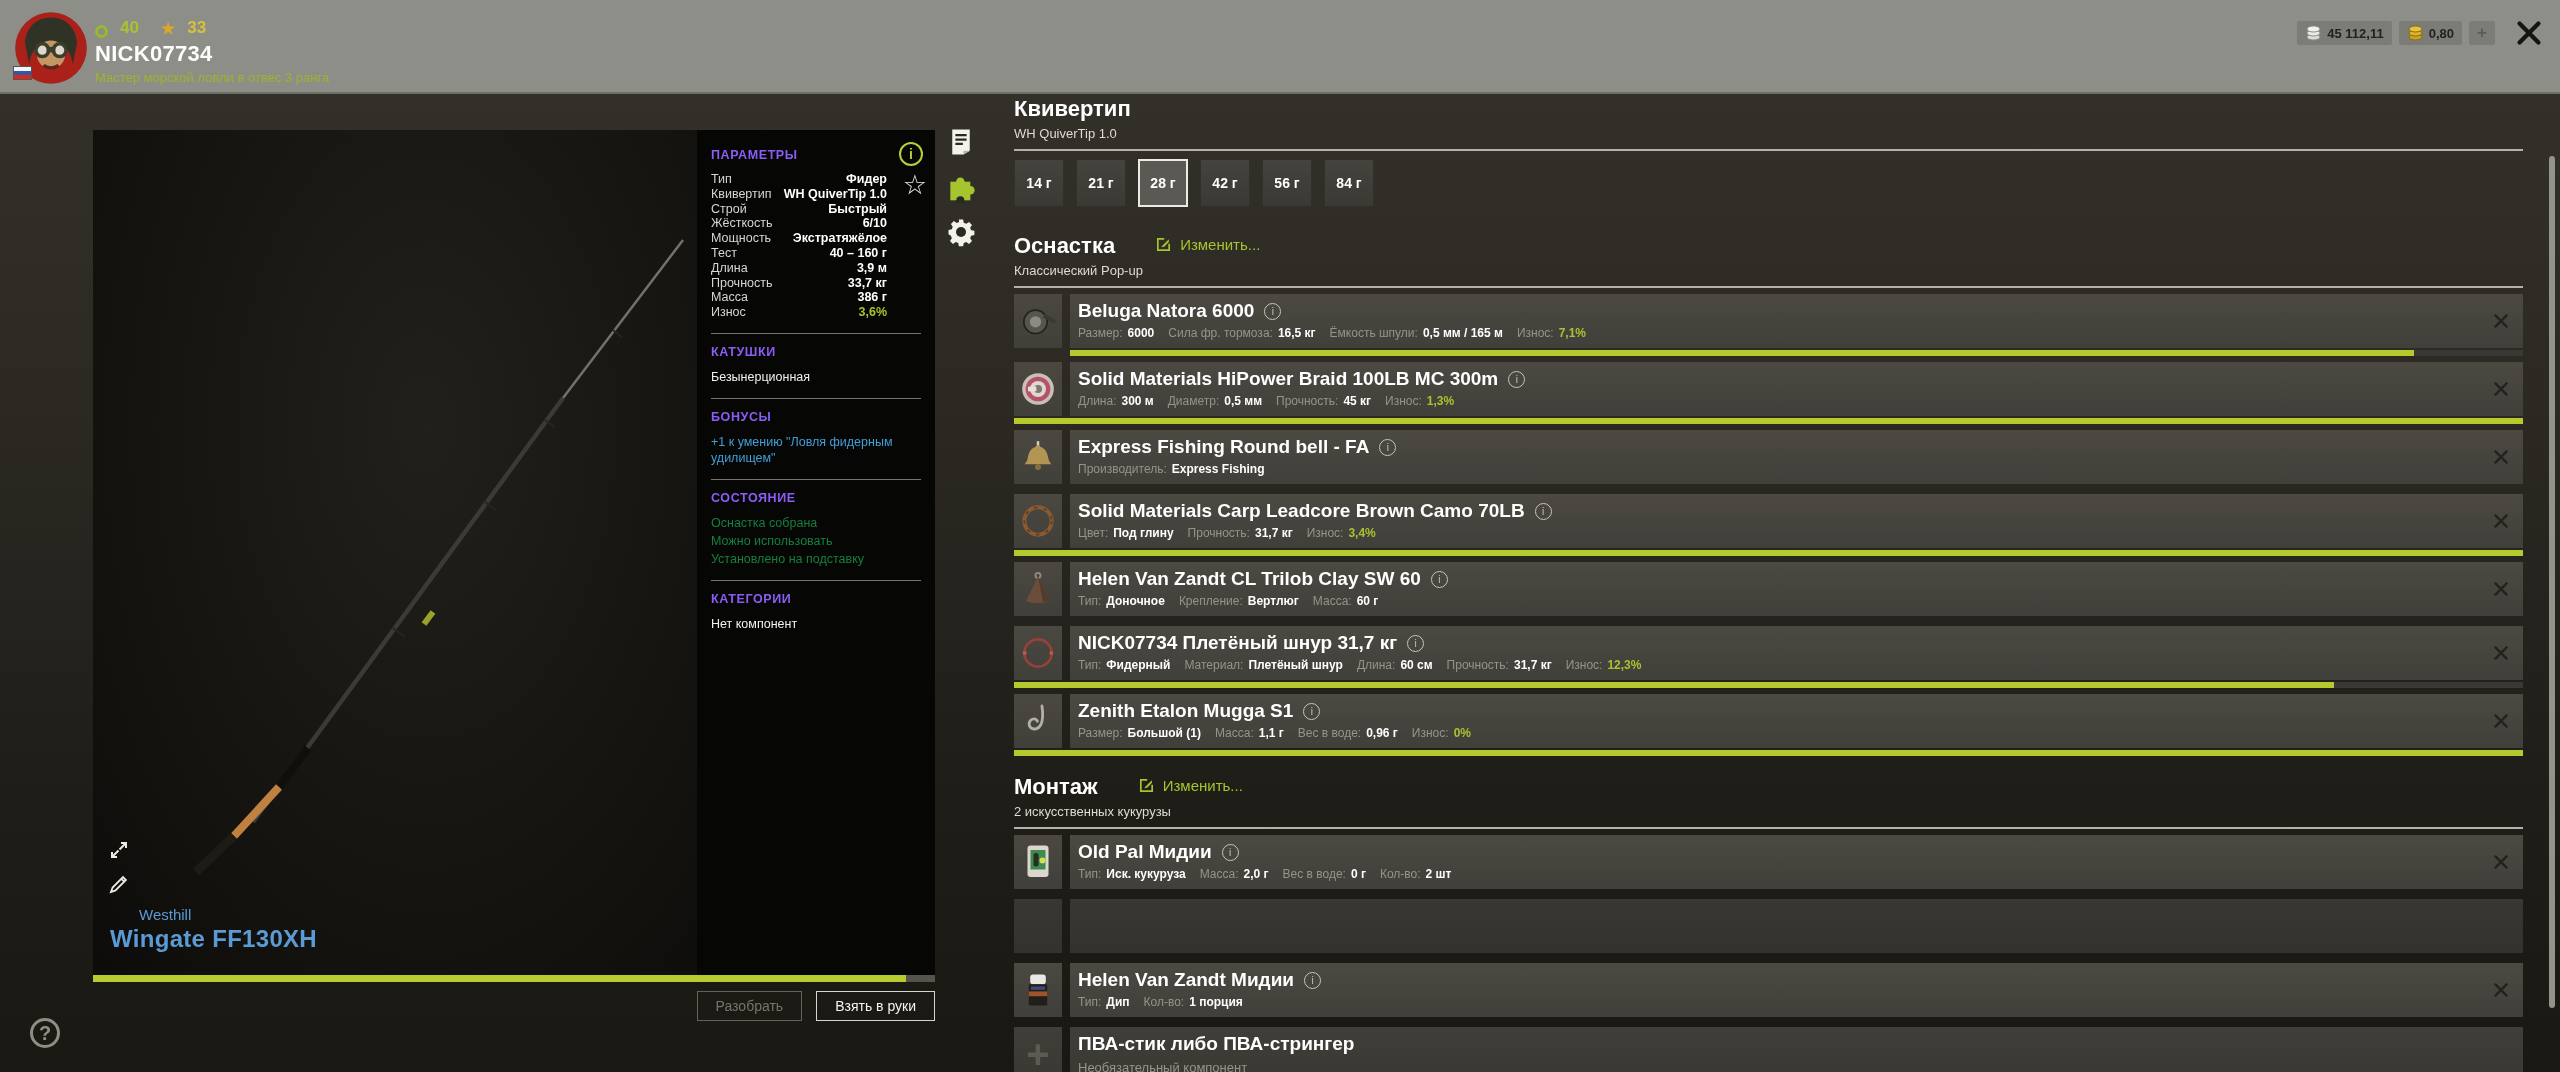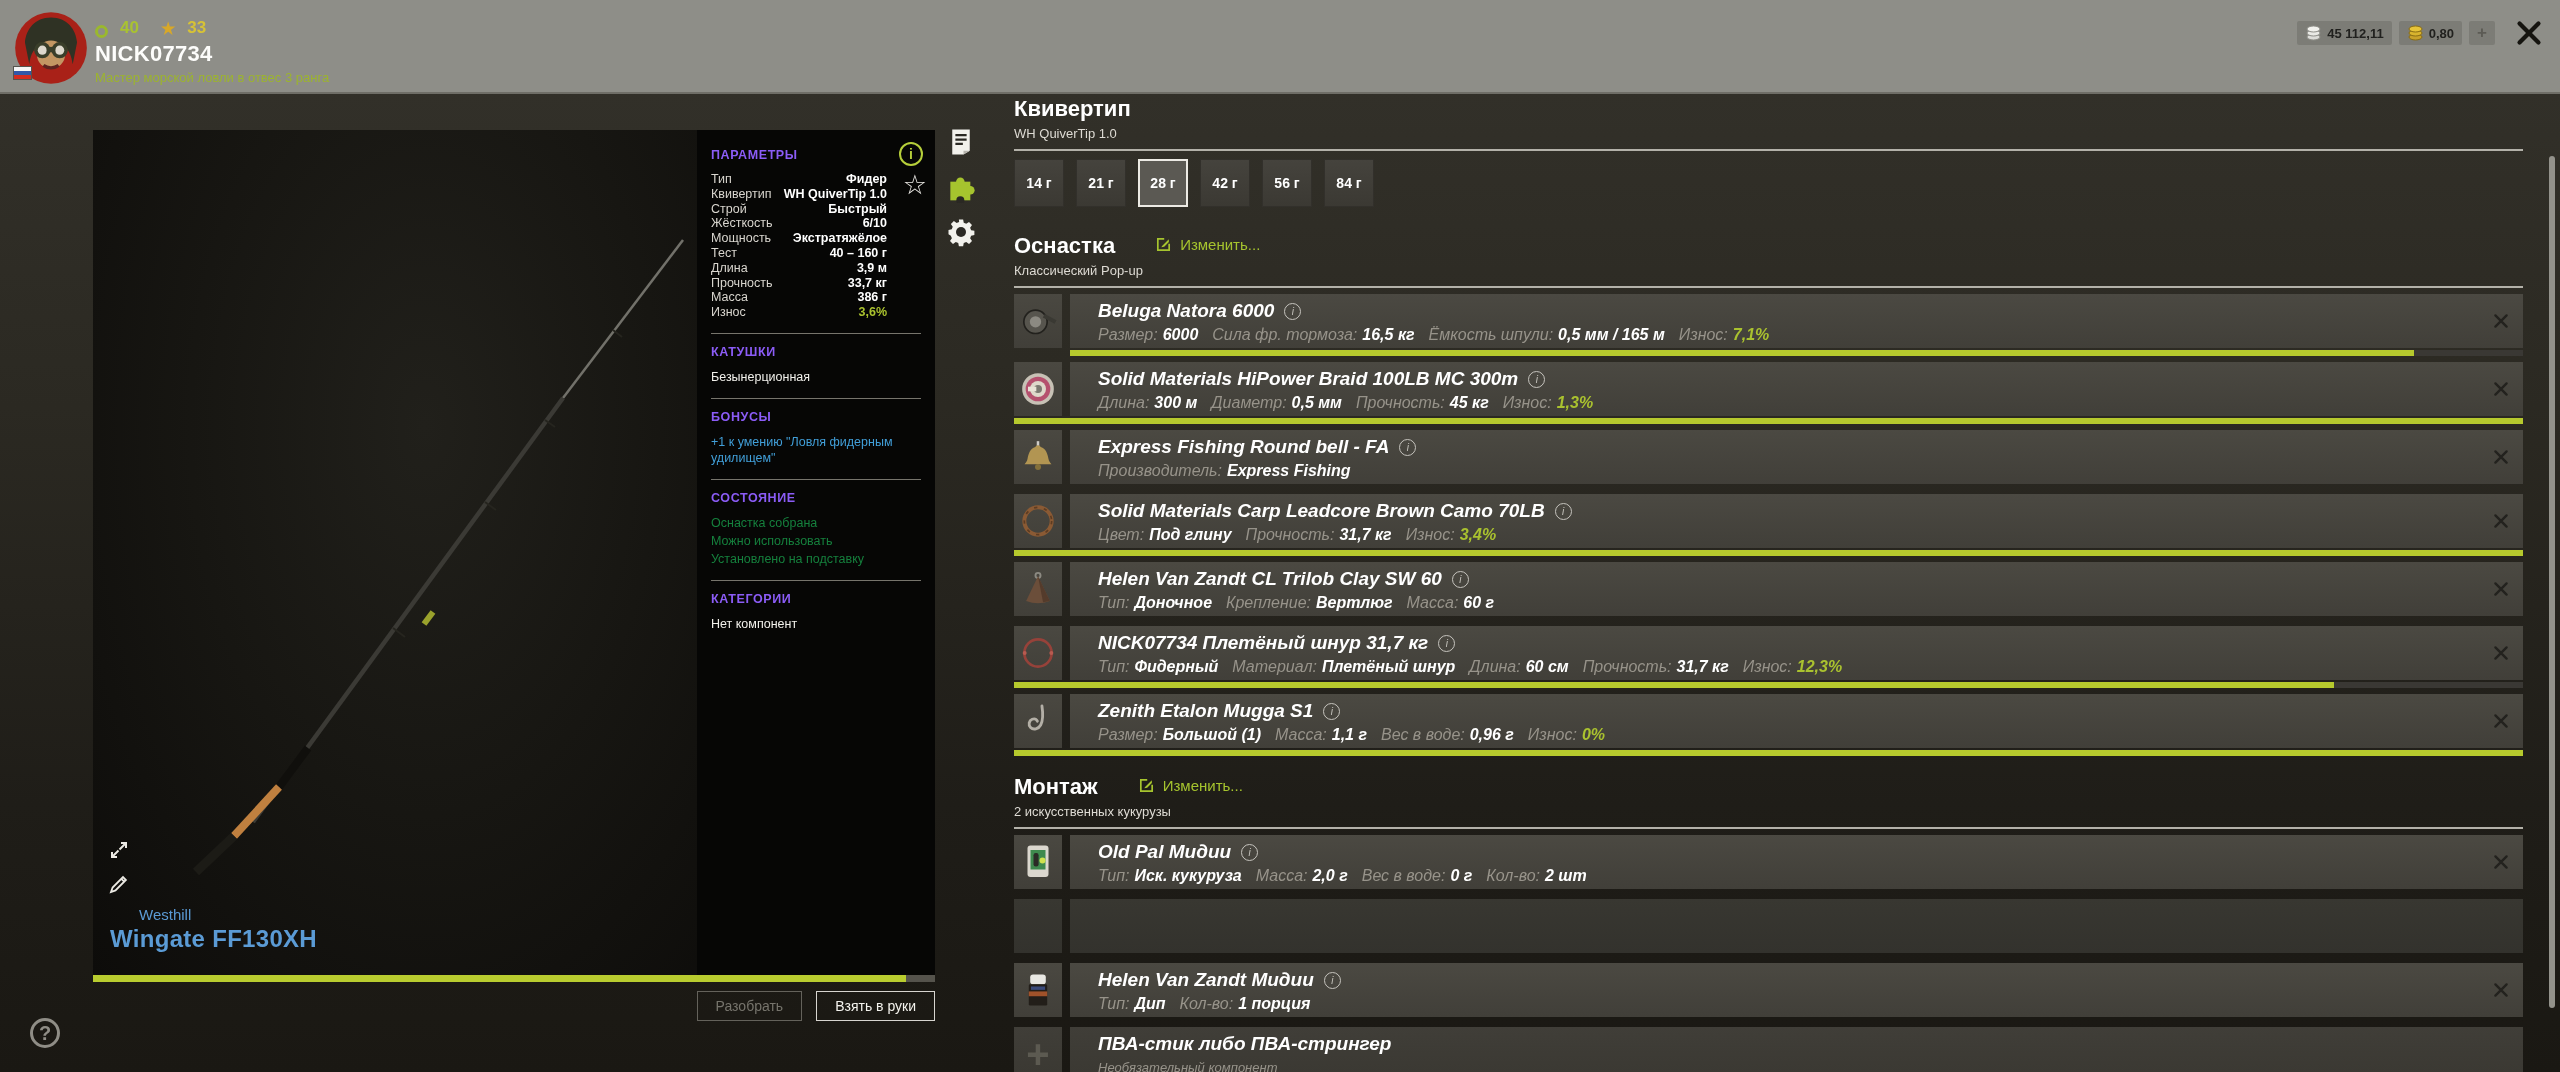--- a/index.html
+++ b/index.html
@@ -66,28 +66,28 @@
   .tips{display:flex;margin-top:8px;}
   .tipbtn{width:50px;height:48px;margin-right:12px;display:flex;align-items:center;justify-content:center;
     background:linear-gradient(#45433d,#3b3933);border:1px solid #32302b;color:#fff;font-size:14px;font-weight:bold;cursor:pointer;box-sizing:border-box;}
   .tipbtn.sel{background:#5b5953;border:2px solid #eceae4;}
   .rig-head{margin-top:26px;}
   .mount-head{margin-top:18px;}
   .row{position:relative;display:flex;margin-bottom:10px;}
   .row.hasbar{margin-bottom:2px;}
   .tile{flex:none;width:48px;height:54px;margin-right:8px;background:linear-gradient(#4a4841,#413f39);
     display:flex;align-items:center;justify-content:center;}
-  .rcontent{flex:1;background:linear-gradient(#4b4942,#413f39);padding:6px 46px 0 28px;cursor:pointer;font-style:italic;}
+  .rcontent{flex:1;background:linear-gradient(#4b4942,#413f39);padding:6px 46px 0 8px;cursor:pointer;}
   .row.empty .tile,.row.empty .rcontent{background:linear-gradient(#383731,#33322d);cursor:default;}
   .row.pva .tile,.row.pva .rcontent{background:linear-gradient(#403e38,#3a3832);}
   .rtitle-line{display:flex;align-items:center;gap:10px;}
   .rtitle{font-size:19px;font-weight:bold;color:#fff;}
   .info{flex:none;width:15px;height:15px;border:1px solid #c6c4be;border-radius:50%;color:#c6c4be;
     font-size:10px;display:flex;align-items:center;justify-content:center;cursor:pointer;}
-  .stats{margin-top:4px;font-size:16px;white-space:nowrap;}
+  .stats{margin-top:4px;font-size:12px;white-space:nowrap;}
   .sl{color:#97938a;margin-right:5px;}
   .sv{color:#fff;font-weight:bold;margin-right:14px;}
   .sv.wear{color:#aac22f;}
   .note{margin-top:5px;font-size:13px;color:#97938a;}
   .xbtn{position:absolute;right:14px;top:50%;transform:translateY(-50%);cursor:pointer;display:flex;}
   .bar{height:6px;background:#3a3834;margin-bottom:6px;}
   .bar .fill{height:100%;background:#b6c92d;}
   .bar.indent{margin-left:56px;}
   .plus-glyph{font-size:40px;font-weight:bold;color:#5c5a51;line-height:40px;}
   

